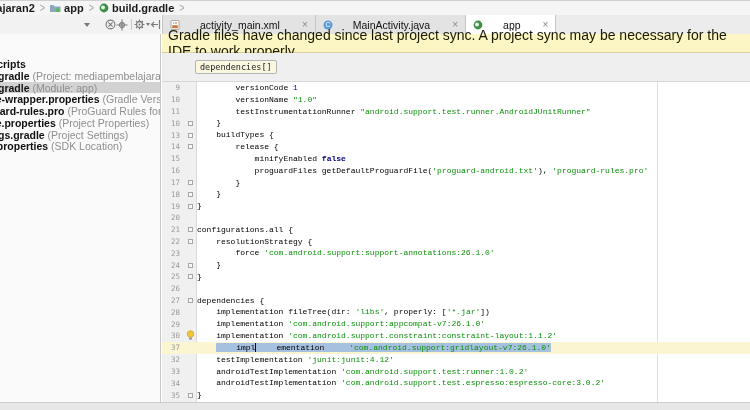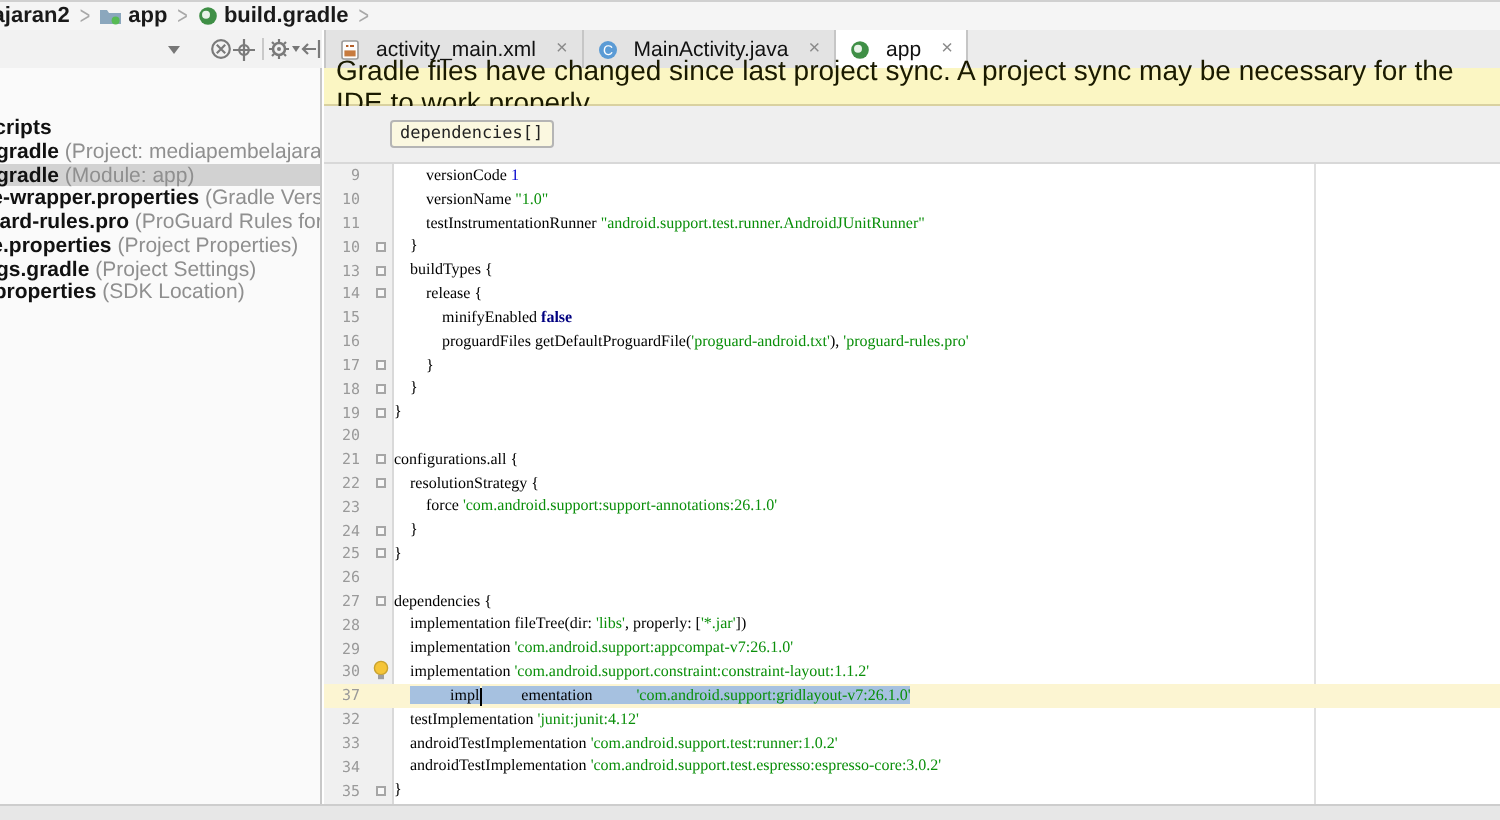--- a/index.html
+++ b/index.html
@@ -14,21 +14,21 @@
   .csep { color:#a8a8a8; font-size:9px; margin:0 5px; transform:scaleY(1.4); }
 
   
   .toprow { position:absolute; left:0; top:14px; width:750px; height:19px; }
   .ptoolbar { position:absolute; left:0; top:0; width:161px; height:19px; background:#f2f2f2; display:flex; align-items:center; }
   .ptool-ic { color:#777; display:flex; align-items:center; justify-content:center; width:14px; height:14px; cursor:default; }
   .vsep { width:1px; height:11px; background:#c9c9c9; margin:0 3px; }
   .dd-caret { width:0; height:0; border-left:3.5px solid transparent; border-right:3.5px solid transparent; border-top:4px solid #777; }
 
   .tabstrip { position:absolute; left:162px; top:0; right:0; height:19px; background:#ececec; display:flex; align-items:stretch; }
-  .tab { display:flex; align-items:center; gap:8px; padding:0 7px; font-size:10.5px; color:#111; background:#e3e3e3; border-right:1px solid #c6c6c6; cursor:default; }
+  .tab { display:flex; align-items:center; gap:20px; padding:0 7px; font-size:10.5px; color:#111; background:#e3e3e3; border-right:1px solid #c6c6c6; cursor:default; }
   .tab.first { border-left:1px solid #c6c6c6; }
   .tab.active { background:#ffffff; }
   .tab .close { color:#8a8a8a; font-size:10px; margin-left:2px; }
 
   
   .project-panel { position:absolute; left:0; top:33px; width:161px; bottom:8px; background:#fafafa; border-right:1px solid #c8c8c8; overflow:hidden; }
   .tree { margin-left:-30px; padding-top:24px; white-space:nowrap; }
   .trow { height:11.8px; display:flex; align-items:center; font-size:10.5px; padding-left:0; }
   .trow.hdr { margin-left:-16px; }
   .trow.sel { background:#d2d2d2; }
@@ -43,21 +43,21 @@
 
   .codearea { position:relative; flex:1; background:#fff; overflow:hidden; }
   .gutterbg { position:absolute; left:0; top:0; bottom:0; width:35px; background:#f0f0f0; border-right:1px solid #d9d9d9; }
   .marginline { position:absolute; left:495px; top:0; bottom:0; width:1px; background:#e0e0e0; }
   .codelines { position:relative; }
   .cl { display:flex; align-items:center; height:11.82px; position:relative; }
   .cl.cur { background:#fcf5d2; }
   .lnum { width:21px; flex:none; text-align:right; padding-right:3px; font-family:"DejaVu Sans Mono", monospace; font-size:7.5px; color:#9a9a9a; }
   .fold { width:14px; flex:none; display:flex; align-items:center; justify-content:center; }
   .fbox { width:5px; height:5px; border:1px solid #a6a6a6; background:#f8f8f8; display:block; }
-  .ctxt { flex:1; white-space:pre; font-family:Liberation Serif, serif; font-size:8px; line-height:11.82px; color:#000; }
+  .ctxt { flex:1; white-space:pre; font-family:Liberation Mono, monospace; font-size:8px; line-height:11.82px; color:#000; }
   .c-p { color:#000; }
   .c-s { color:#0a8f0a; }
   .c-n { color:#0000cc; }
   .c-k { color:#000080; font-weight:bold; }
   .csel { background:#a6c1e0;padding-left:20px; }
   .caret { display:inline-block; width:1px; height:9px; background:#000; vertical-align:middle; }
 
   
   .statusstrip { position:absolute; left:0; bottom:0; width:750px; height:8px; background:#e7e7e7; border-top:1px solid #cdcdcd; }
 

